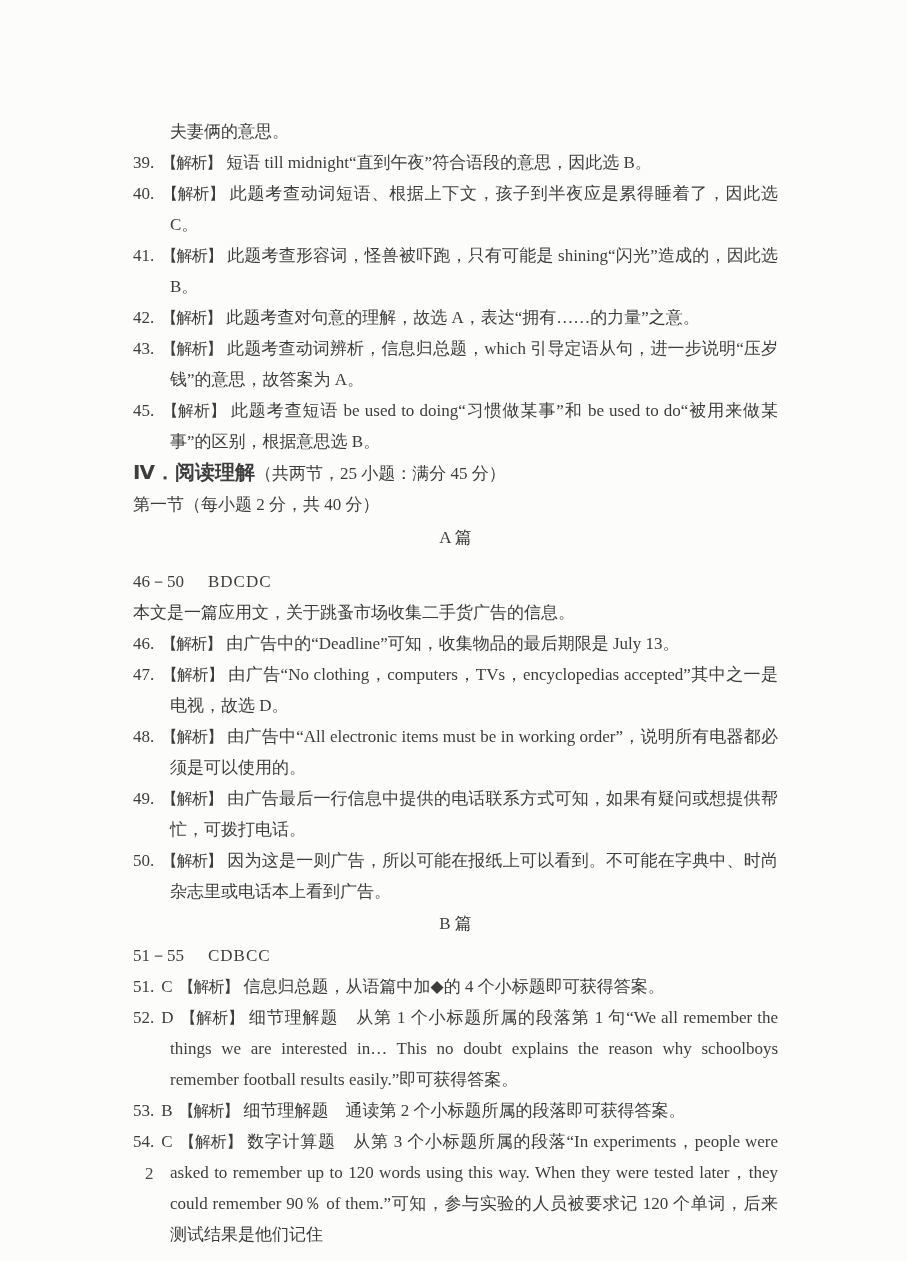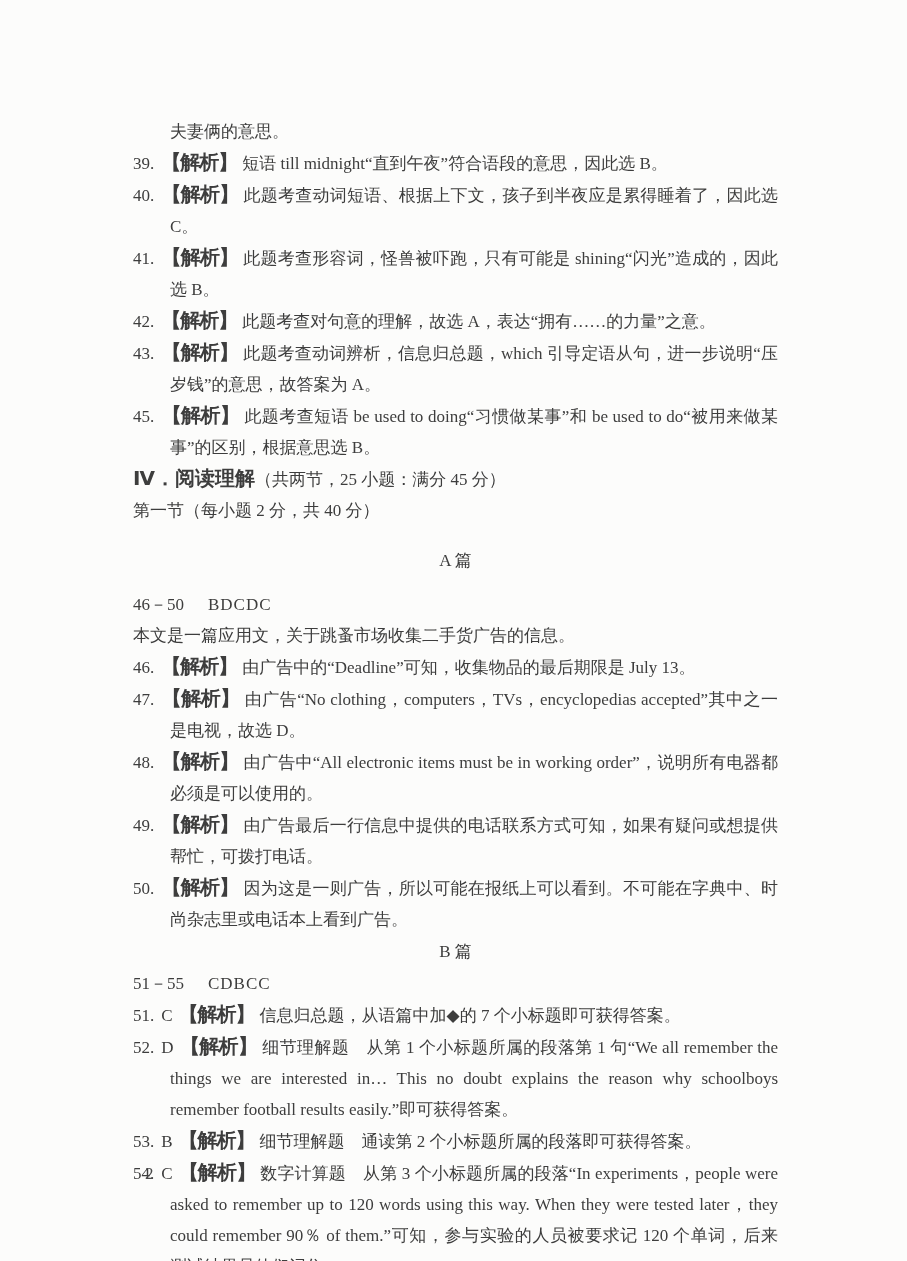--- a/index.html
+++ b/index.html
@@ -28,38 +28,38 @@
   .hang {
     padding-left: 37px;
     text-indent: -37px;
   }
   .carry {
     padding-left: 37px;
   }
   .num { margin-right: 7px; }
   .ans { margin-right: 6px; }
   .lbl {
-    font-weight: 700;
+    font-weight: 400;
     font-family: "Liberation Sans", "DejaVu Sans", sans-serif;
-    font-size: 20px;
+    font-size: 16px;
     margin-right: 5px;
     letter-spacing: -1px;
     margin-top: 16px;
   }
   .heading-bold {
     font-weight: 700;
     font-family: "Liberation Sans", "DejaVu Sans", sans-serif;
     font-size: 20px;
   }
   .center {
     text-align: center;
     padding-left: 0;
     text-indent: 0;
   }
-  .title-a { margin: 19px 0 13px 0; }
+  .title-a { margin: 2px 0 13px 0; }
   .title-b { margin: 1px 0 1px 0; }
   .answers .range { margin-right: 24px; }
   .answers .keys { letter-spacing: 1px; }
   .pageno {
     position: absolute;
     left: 145px;
     top: 1164px;
     font-size: 17px;
     color: #4a4a4a;
   }
@@ -118,21 +118,21 @@
     <span class="num">50.</span><span class="lbl">【解析】</span><span>因为这是一则广告，所以可能在报纸上可以看到。不可能在字典中、时尚杂志里或电话本上看到广告。</span>
   </div>
 
   <div class="line center title-b">B 篇</div>
 
   <div class="line answers">
     <span class="range">51－55</span><span class="keys">CDBCC</span>
   </div>
 
   <div class="line hang">
-    <span class="num">51.</span><span class="ans">C</span><span class="lbl">【解析】</span><span>信息归总题，从语篇中加◆的 7 个小标题即可获得答案。</span>
+    <span class="num">51.</span><span class="ans">C</span><span class="lbl">【解析】</span><span>信息归总题，从语篇中加◆的 4 个小标题即可获得答案。</span>
   </div>
   <div class="line hang">
     <span class="num">52.</span><span class="ans">D</span><span class="lbl">【解析】</span><span>细节理解题　从第 1 个小标题所属的段落第 1 句“We all remember the things we are interested in… This no doubt explains the reason why schoolboys remember football results easily.”即可获得答案。</span>
   </div>
   <div class="line hang">
     <span class="num">53.</span><span class="ans">B</span><span class="lbl">【解析】</span><span>细节理解题　通读第 2 个小标题所属的段落即可获得答案。</span>
   </div>
   <div class="line hang">
     <span class="num">54.</span><span class="ans">C</span><span class="lbl">【解析】</span><span>数字计算题　从第 3 个小标题所属的段落“In experiments，people were asked to remember up to 120 words using this way. When they were tested later，they could remember 90％ of them.”可知，参与实验的人员被要求记 120 个单词，后来测试结果是他们记住</span>
   </div>

